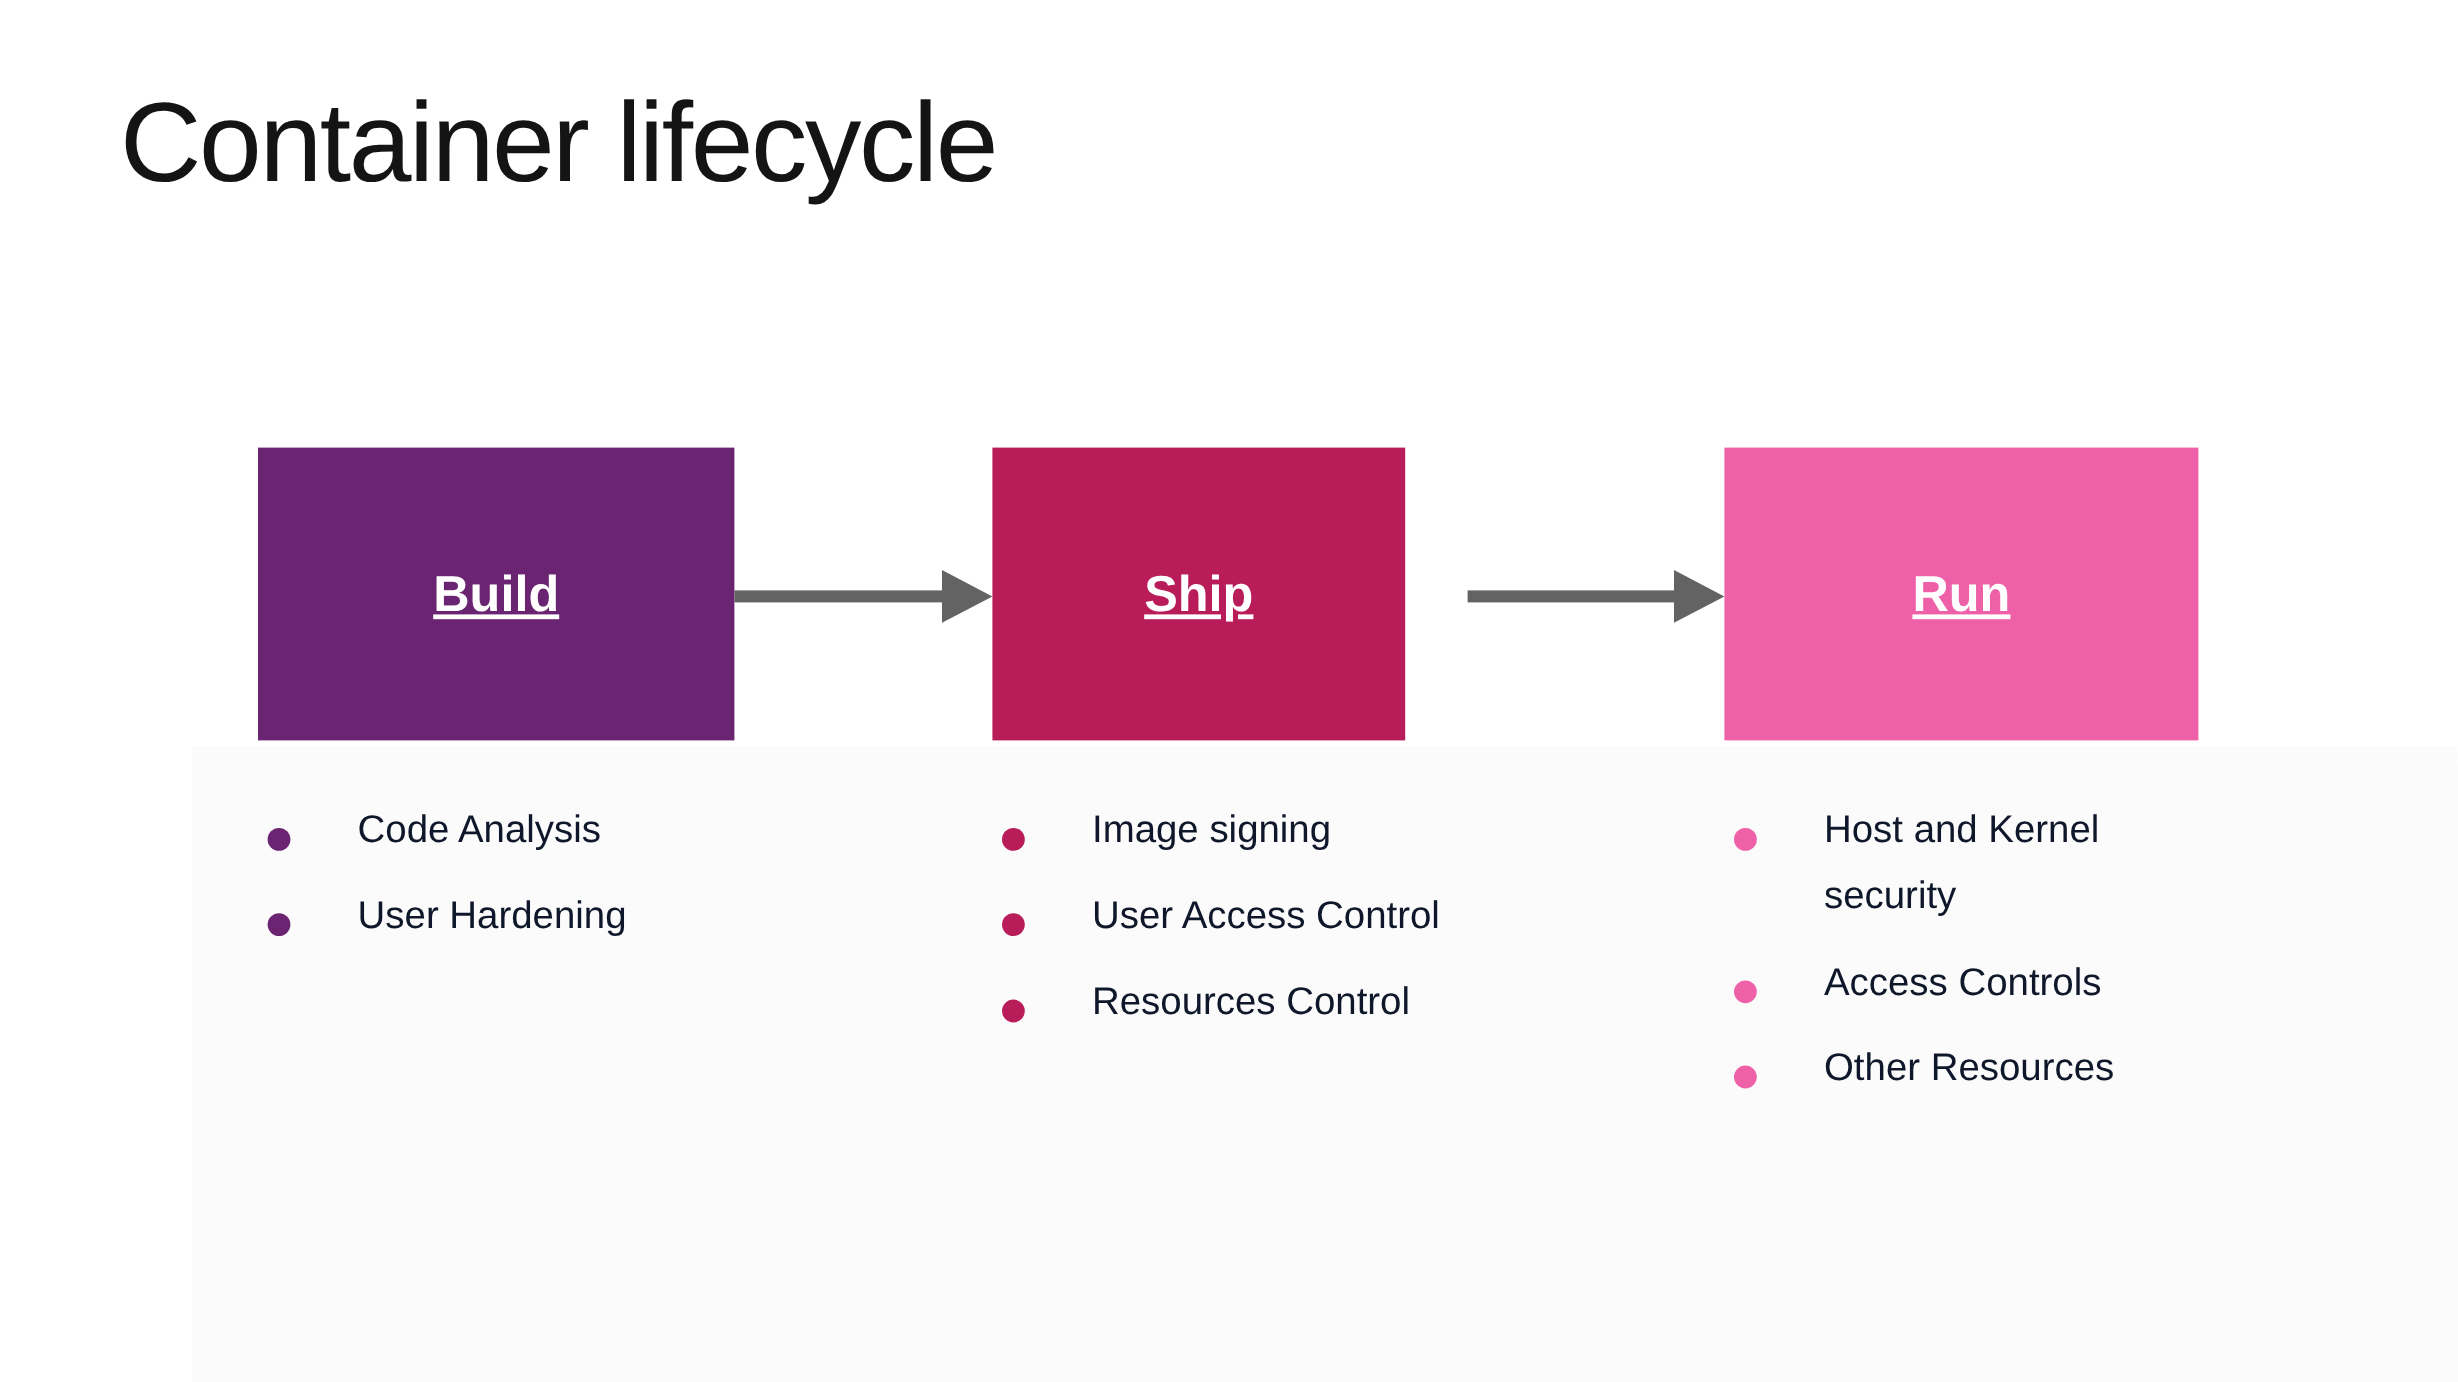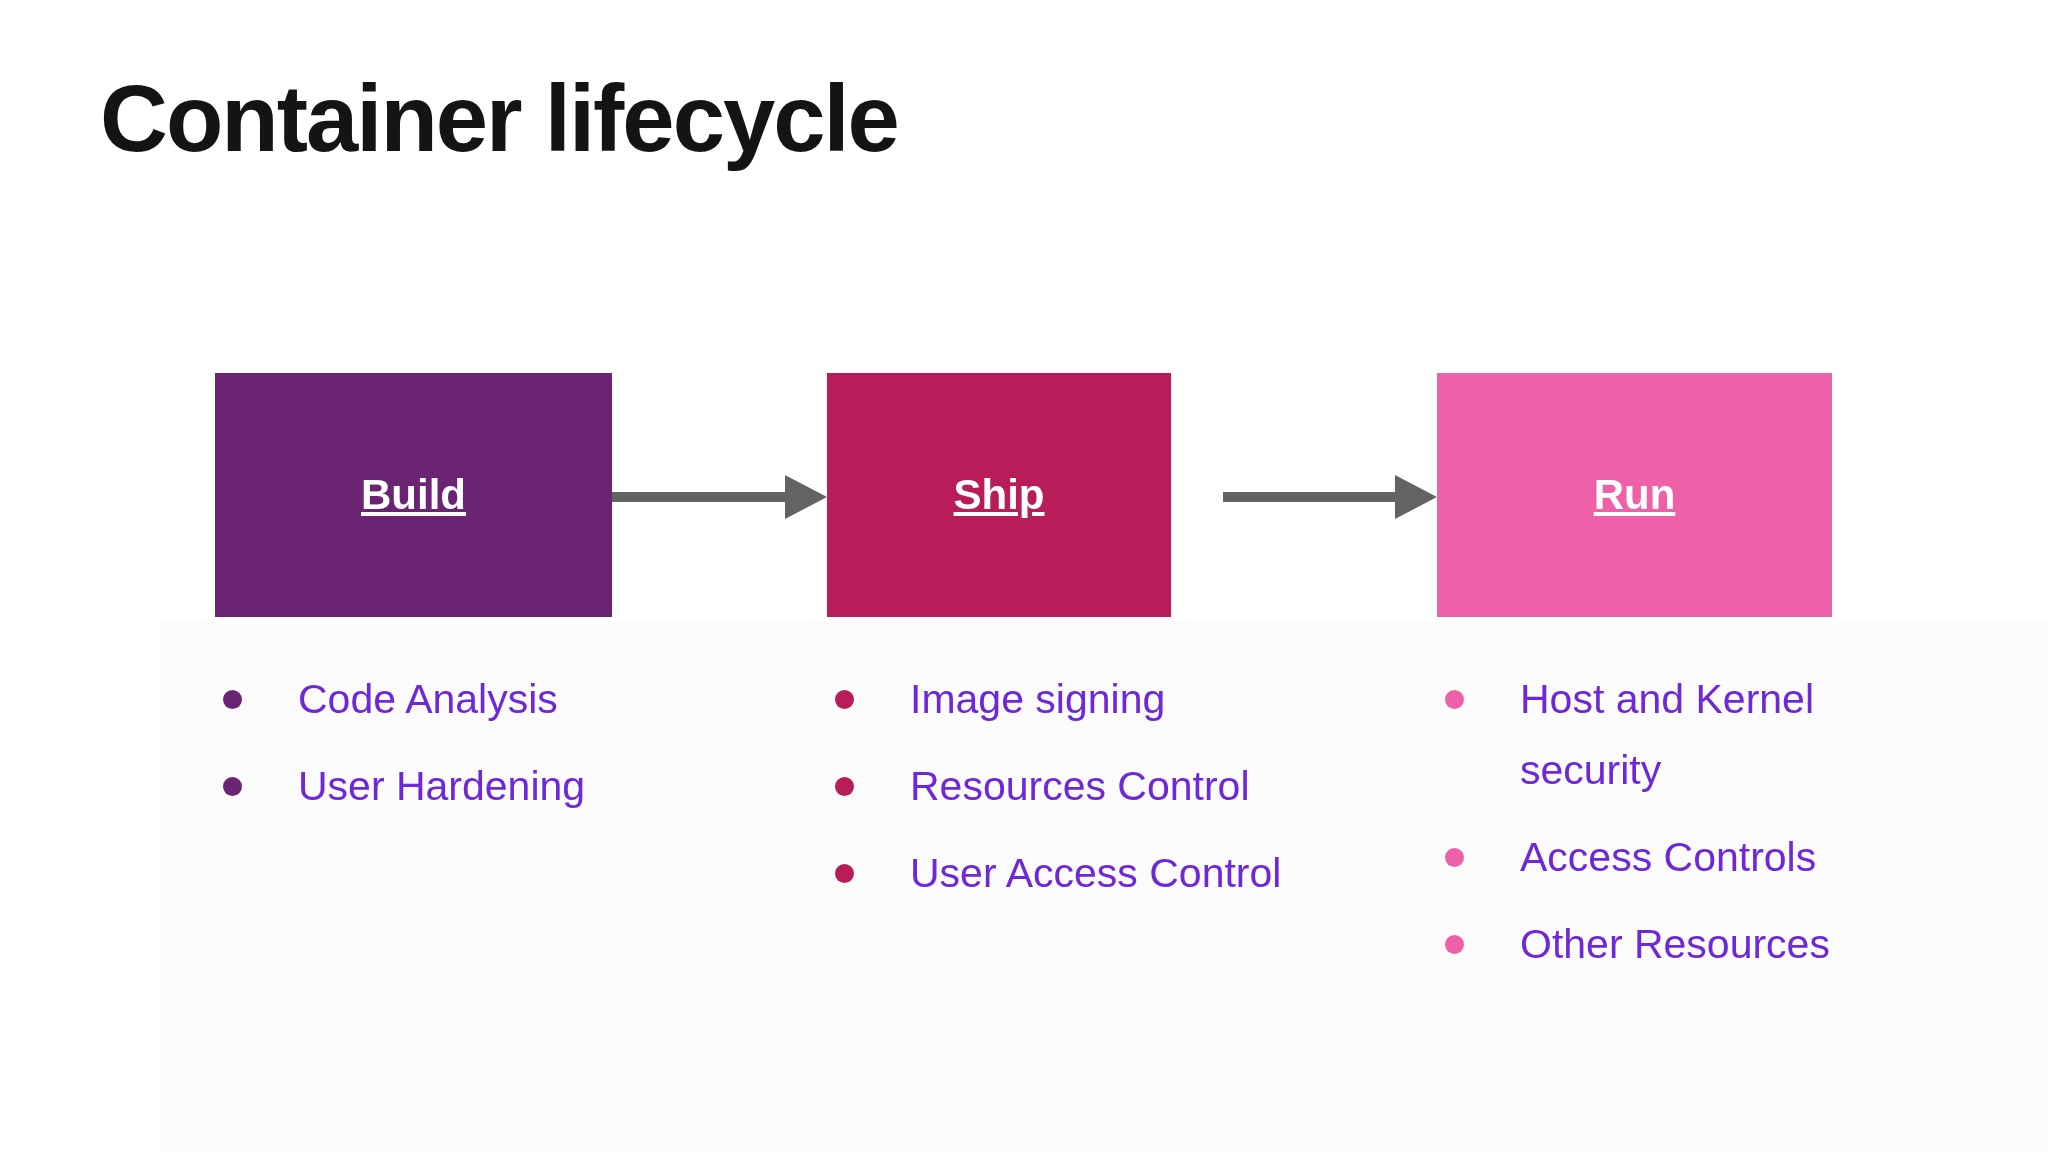--- a/index.html
+++ b/index.html
@@ -22,21 +22,21 @@
     right: 0;
     bottom: 0;
     background: #fcfbfb;
   }
   .title {
     position: absolute;
     left: 100px;
     top: 70px;
     margin: 0;
     font-size: 94px;
-    font-weight: 700;
+    font-weight: 400;
     letter-spacing: -2px;
     color: #141414;
     line-height: 1.05;
   }
   .stage-box {
     position: absolute;
     top: 373px;
     height: 244px;
     display: flex;
     align-items: center;
@@ -84,23 +84,23 @@
     padding: 0;
     list-style: none;
   }
   .stage-list.c1 { left: 215px;  width: 460px; }
   .stage-list.c2 { left: 827px;  width: 500px; }
   .stage-list.c3 { left: 1437px; width: 400px; }
   .stage-list li {
     display: flex;
     align-items: flex-start;
     margin-bottom: 16px;
-    font-size: 41px;
+    font-size: 32px;
     line-height: 1.73;
-    color: #6d28d9;
+    color: #0f172a;
   }
   .bullet-dot {
     flex: 0 0 19px;
     width: 19px;
     height: 19px;
     border-radius: 50%;
     margin: 26px 0 0 8px;
   }
   .item-text {
     margin-left: 56px;
@@ -149,25 +149,25 @@
     </li>
   </ul>
 
   <ul class="stage-list c2">
     <li>
       <span class="bullet-dot" style="background-color: rgb(184, 29, 90);"></span>
       <span class="item-text">Image signing</span>
     </li>
     <li>
       <span class="bullet-dot" style="background-color: rgb(184, 29, 90);"></span>
-      <span class="item-text">Resources Control</span>
+      <span class="item-text">User Access Control</span>
     </li>
     <li>
       <span class="bullet-dot" style="background-color: rgb(184, 29, 90);"></span>
-      <span class="item-text">User Access Control</span>
+      <span class="item-text">Resources Control</span>
     </li>
   </ul>
 
   <ul class="stage-list c3">
     <li>
       <span class="bullet-dot" style="background-color: rgb(238, 97, 168);"></span>
       <span class="item-text">Host and Kernel
 security</span>
     </li>
     <li>

